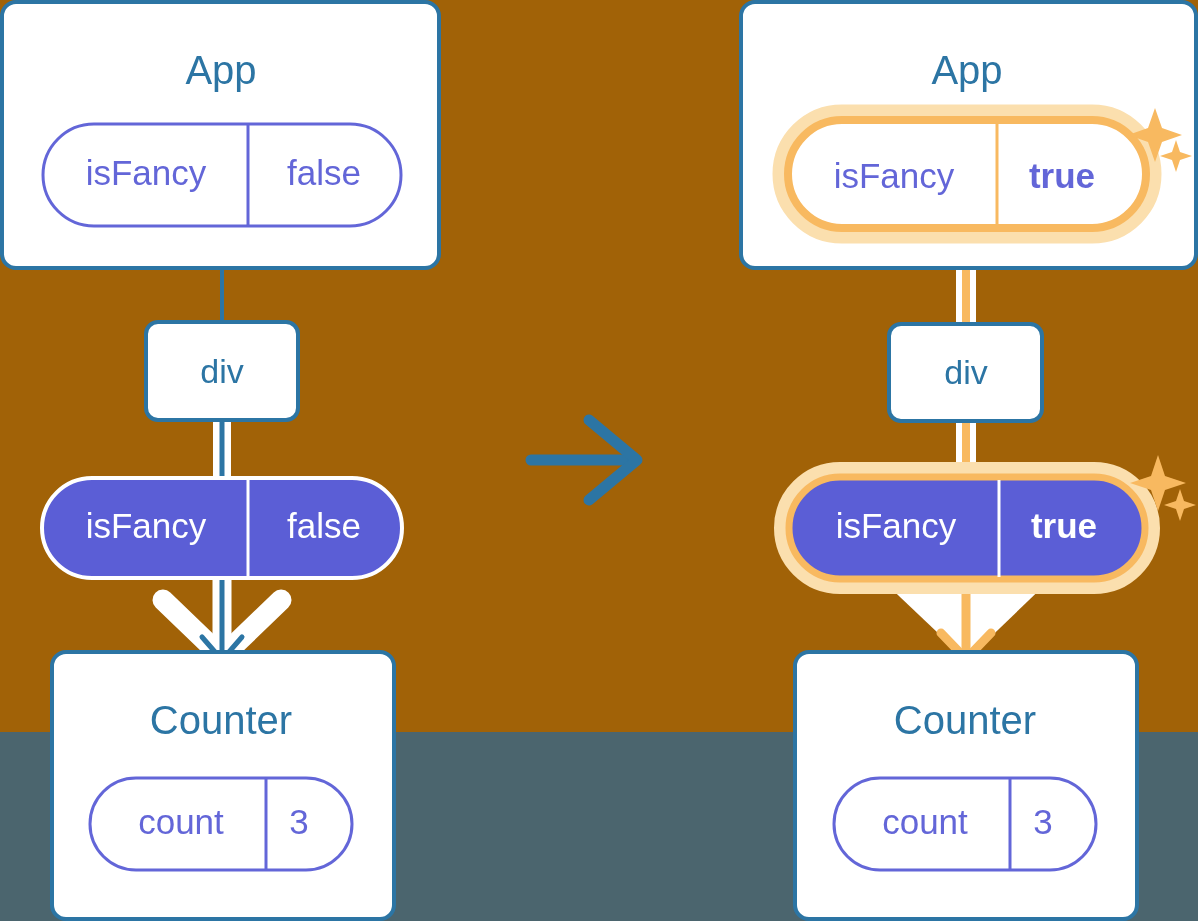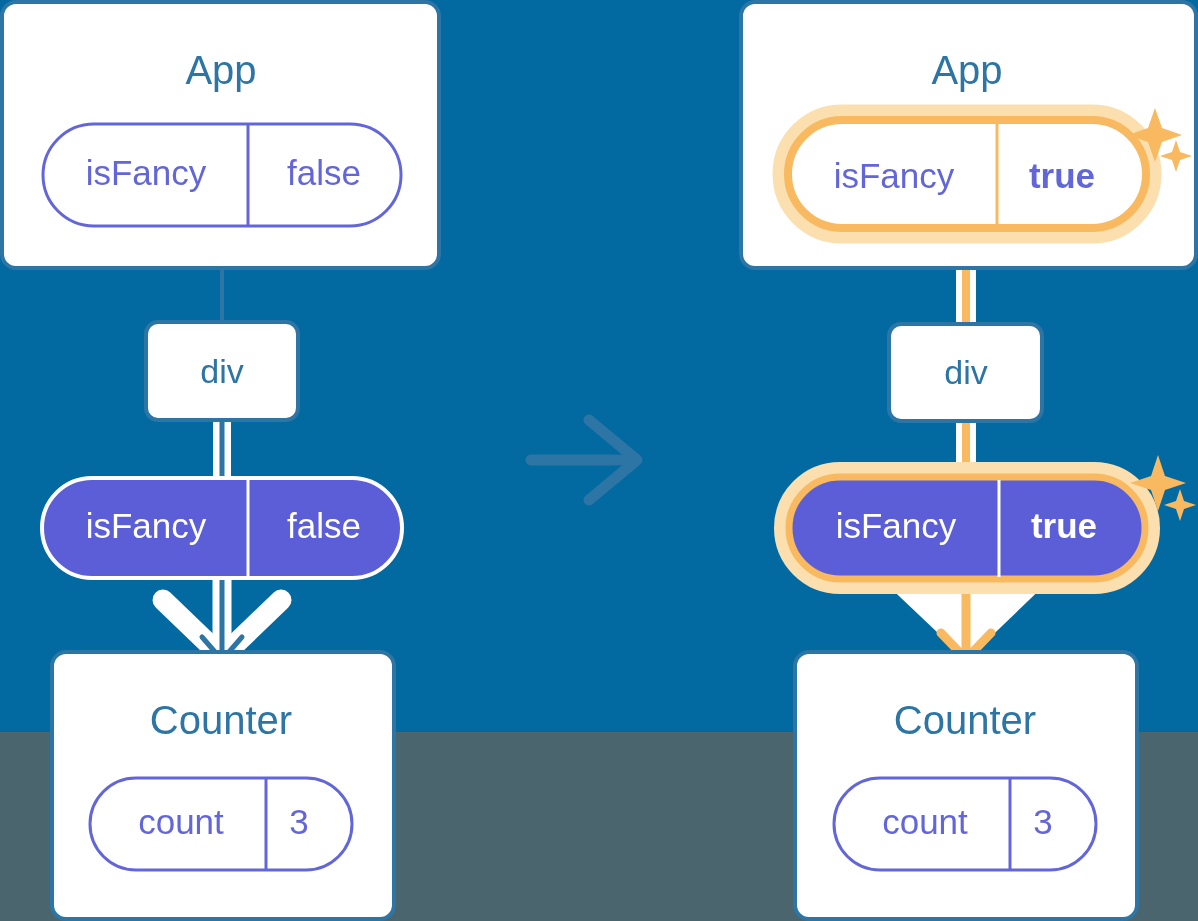--- a/index.html
+++ b/index.html
@@ -10,21 +10,21 @@
   body {
     width: 1198px;
     height: 921px;
     overflow: hidden;
     font-family: "Liberation Sans", sans-serif;
   }
   #stage {
     position: relative;
     width: 1198px;
     height: 732px;
-    background: #0369a1;
+    background: #a16207;
   }
   #stage svg.layer {
     position: absolute;
     top: 0;
     left: 0;
     width: 1198px;
     height: 921px;
   }
   .tb-title {
     font-size: 40px;

